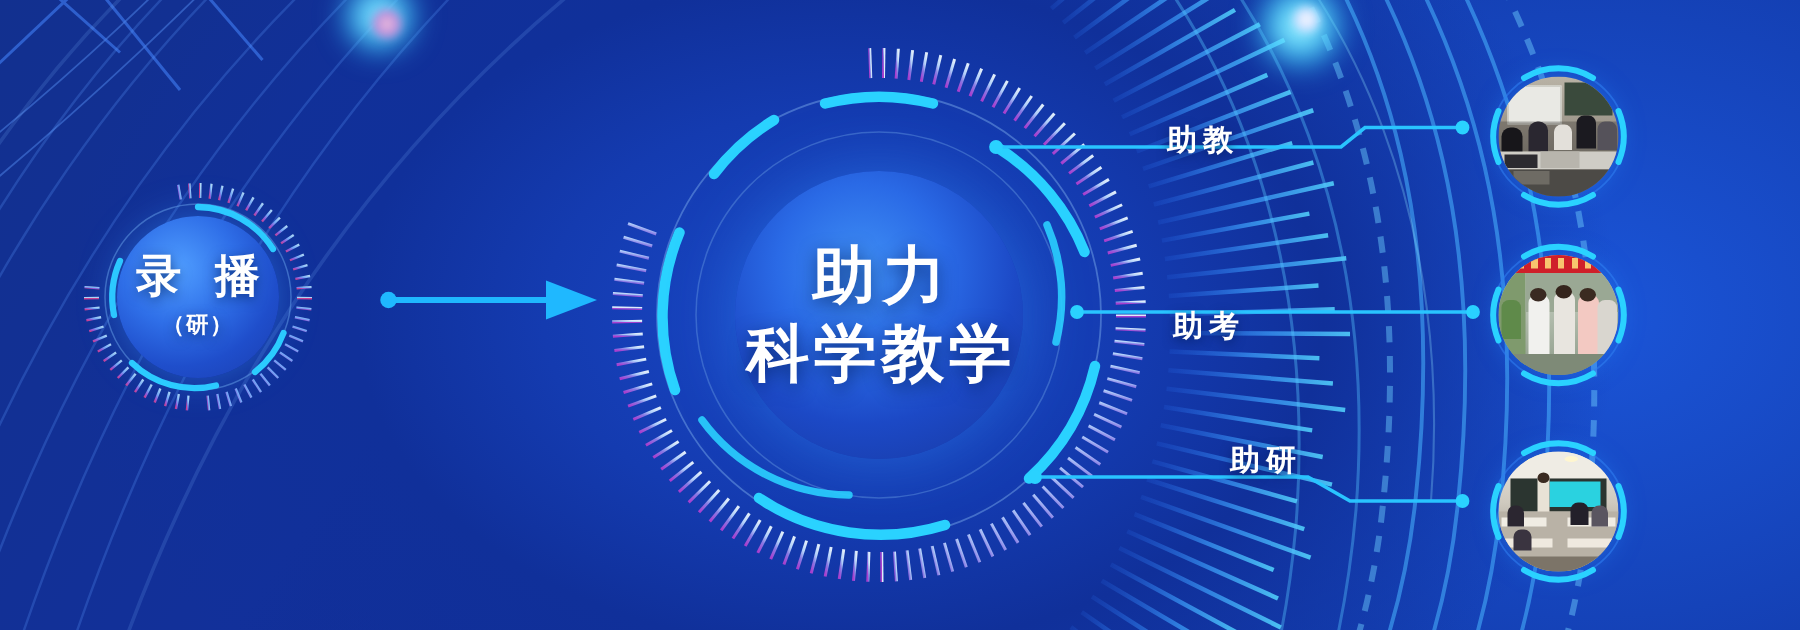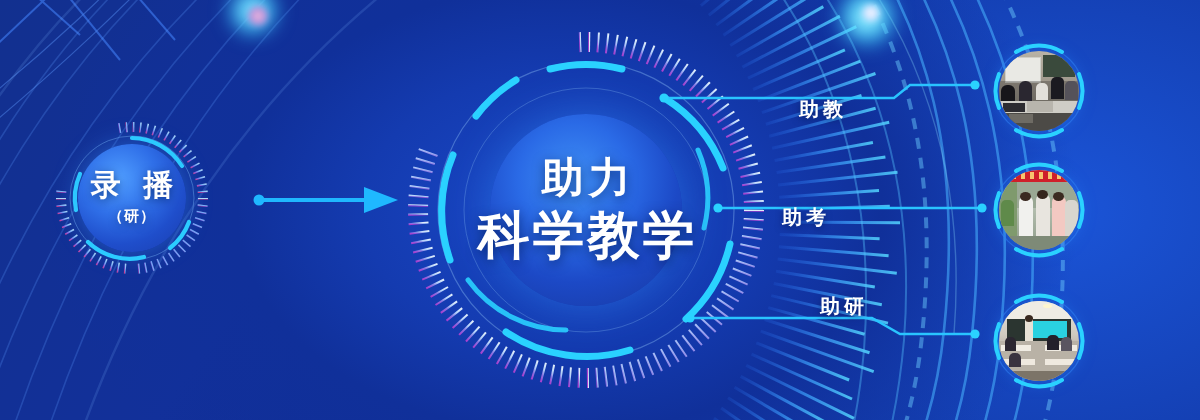--- a/index.html
+++ b/index.html
@@ -55,29 +55,29 @@
     position:absolute;left:92px;top:92px;width:192px;height:192px;border-radius:50%;
     background:radial-gradient(circle at 44% 34%, #3f8ff5 0%, #2a6ae6 34%, #1c49c6 62%, #17379f 100%);
     box-shadow:0 0 44px rgba(55,150,255,.42);
   }
   .hub-text{
     position:absolute;left:0;top:0;width:376px;height:376px;
     display:flex;flex-direction:column;align-items:center;justify-content:center;
     color:#fff;text-shadow:0 3px 12px rgba(0,25,85,.7);
   }
   .hub-line1{font-size:42px;font-weight:bold;letter-spacing:5px;line-height:1.15;text-indent:5px;}
-  .hub-line2{font-size:52px;font-weight:bold;letter-spacing:3px;line-height:1.15;text-indent:3px;margin-top:4px;}
+  .hub-line2{font-size:42px;font-weight:bold;letter-spacing:3px;line-height:1.15;text-indent:3px;margin-top:4px;}
 
   
   #connectors{position:absolute;left:0;top:0;width:1200px;height:420px;}
   .conn-label{
     position:absolute;color:#fff;font-size:20px;font-weight:bold;letter-spacing:4px;
     text-shadow:0 2px 7px rgba(0,25,85,.7);
   }
-  #label-0{left:778px;top:96px;margin-left:21px;}
+  #label-0{left:778px;top:80px;}
   #label-1{left:782px;top:204px;}
   #label-2{left:820px;top:293px;}
 
   
   .photo-node{position:absolute;width:106px;height:106px;}
   #photo-0{left:986px;top:38px;}
   #photo-1{left:986px;top:157px;}
   #photo-2{left:986px;top:288px;}
   .photo-clip{
     position:absolute;left:13px;top:13px;width:80px;height:80px;border-radius:50%;

